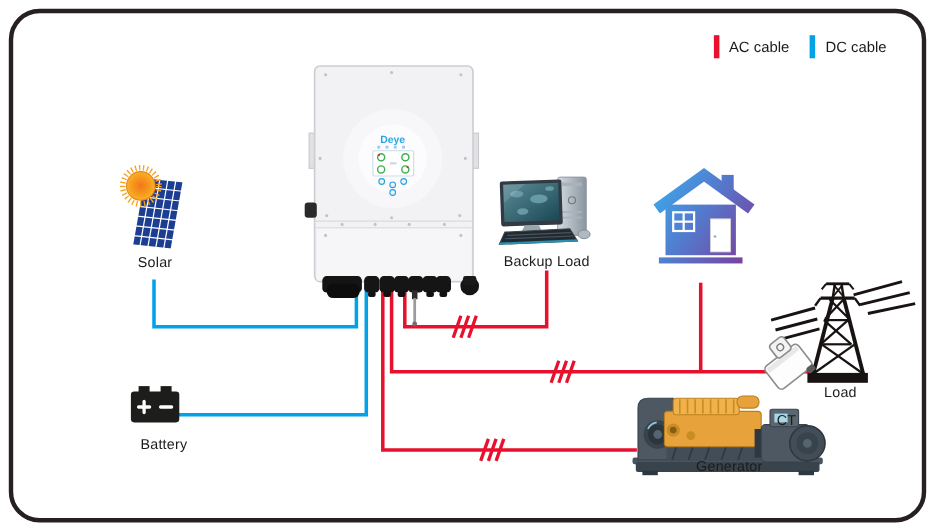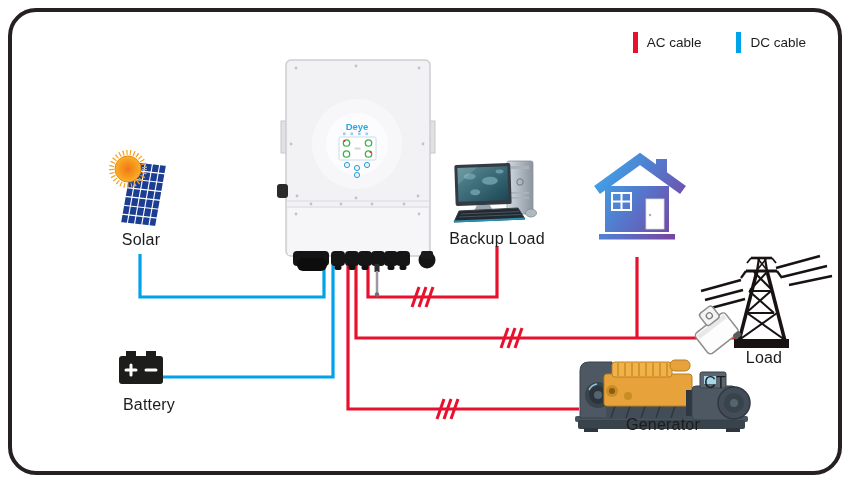--- a/index.html
+++ b/index.html
@@ -7,23 +7,23 @@
     position:relative;width:850px;height:483px;background:#ffffff;
     font-family:"Liberation Sans",sans-serif;overflow:hidden;
   }
   .frame{
     position:absolute;left:8px;top:8px;right:8px;bottom:8px;
     border:4px solid var(--frame,#262020);border-radius:28px;pointer-events:none;
   }
   svg.layer{position:absolute;left:0;top:0;}
   .label{
     position:absolute;transform:translateX(-50%);
-    font-size:16px;color:var(--text,#1c1c1c);white-space:nowrap;letter-spacing:.2px;
+    font-size:13px;color:var(--text,#1c1c1c);white-space:nowrap;letter-spacing:.2px;
   }
-  .legend{position:absolute;top:32px;right:44px;display:flex;gap:35px;align-items:center;}
+  .legend{position:absolute;top:32px;right:44px;display:flex;gap:19px;align-items:center;}
   .legend-item{display:flex;align-items:center;gap:9px;font-size:13.5px;color:var(--text,#1c1c1c);}
   .legend-swatch{width:5px;height:21px;display:inline-block;}
   .swatch-ac{background:var(--ac,#e8112d);}
   .swatch-dc{background:var(--dc,#00a2e8);}
   .cable{fill:none;stroke-width:3.2px;stroke-linejoin:miter;}
   .cable-ac{stroke:var(--ac,#e8112d);}
   .cable-dc{stroke:var(--dc,#00a2e8);}
   .hash{stroke:var(--ac,#e8112d);stroke-width:3px;stroke-linecap:butt;}
 </style>
 </head>

